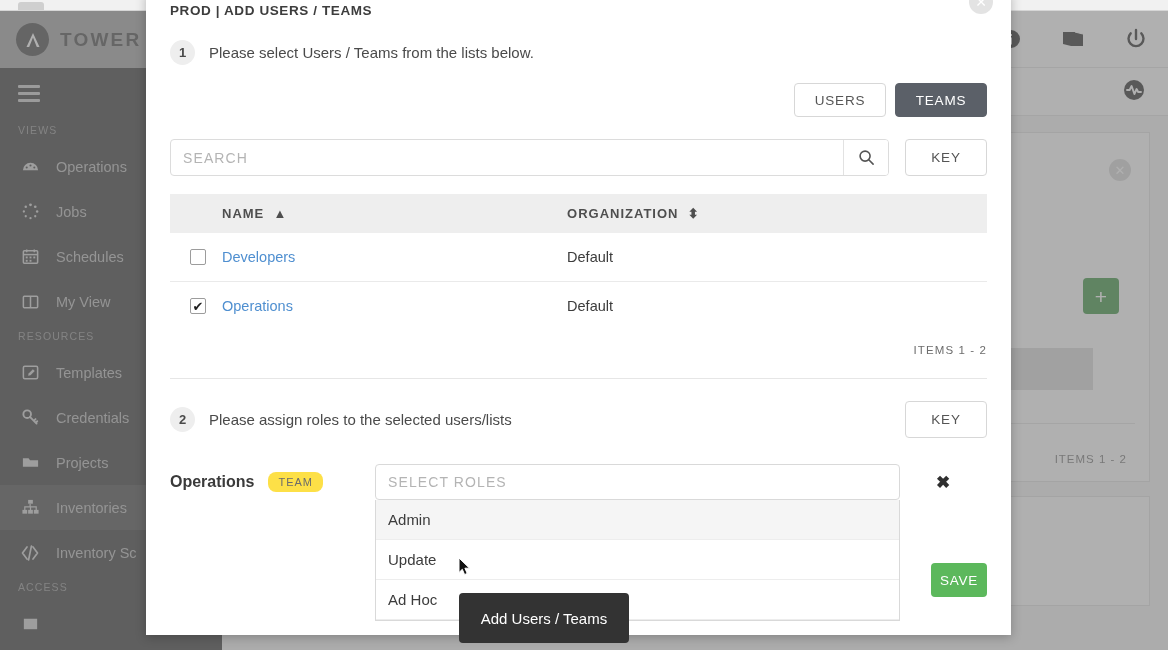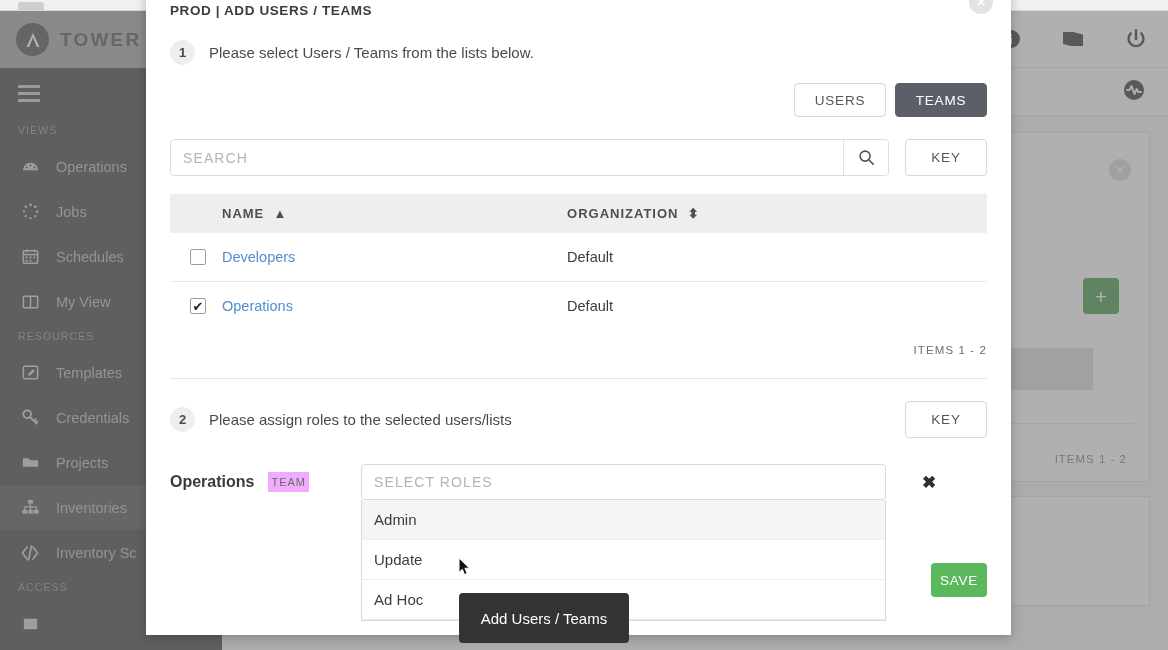--- a/index.html
+++ b/index.html
@@ -189,22 +189,22 @@
 
   .step2-row {
     display:flex; align-items:center; justify-content:space-between;
     padding:22px 0 16px;
   }
   .step2-left { display:flex; align-items:center; gap:14px; }
 
   .assign-row { display:flex; align-items:center; gap:14px; padding-top:10px; position:relative; }
   .assign-name { font-size:16px; font-weight:bold; color:#3a3a3a; }
   .assign-badge {
-    font-size:11px; letter-spacing:1px; color:#6b6b6b; background:#f0abfc;
-    padding:4px 3px; border-radius:0; text-transform:uppercase;
+    font-size:11px; letter-spacing:1px; color:#6b6b6b; background:#fde047;
+    padding:4px 10px; border-radius:8px; text-transform:uppercase;
   }
   .roles-wrap { position:relative; margin-left:38px; width:525px; }
   .roles-input {
     width:100%; height:36px; border:1px solid #d9d9d9; border-radius:4px;
     padding:0 12px; font-size:14px; letter-spacing:1.1px; color:#555;
     font-family:inherit; outline:none; background:#fff;
   }
   .roles-input::placeholder { color:#b4b4b4; letter-spacing:1.1px; }
   .roles-menu {
     position:absolute; left:0; top:36px; width:100%;

